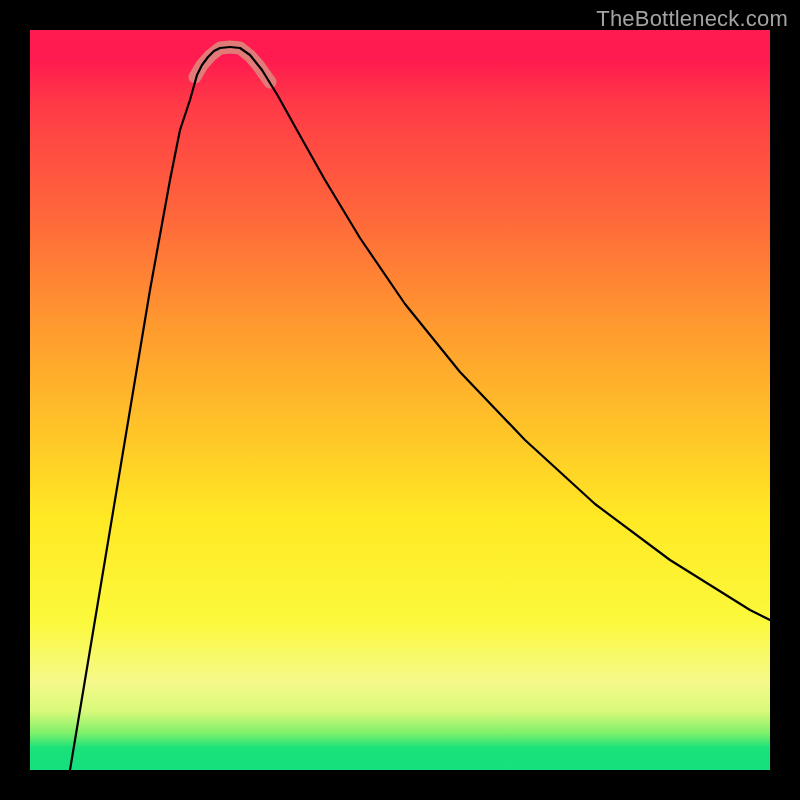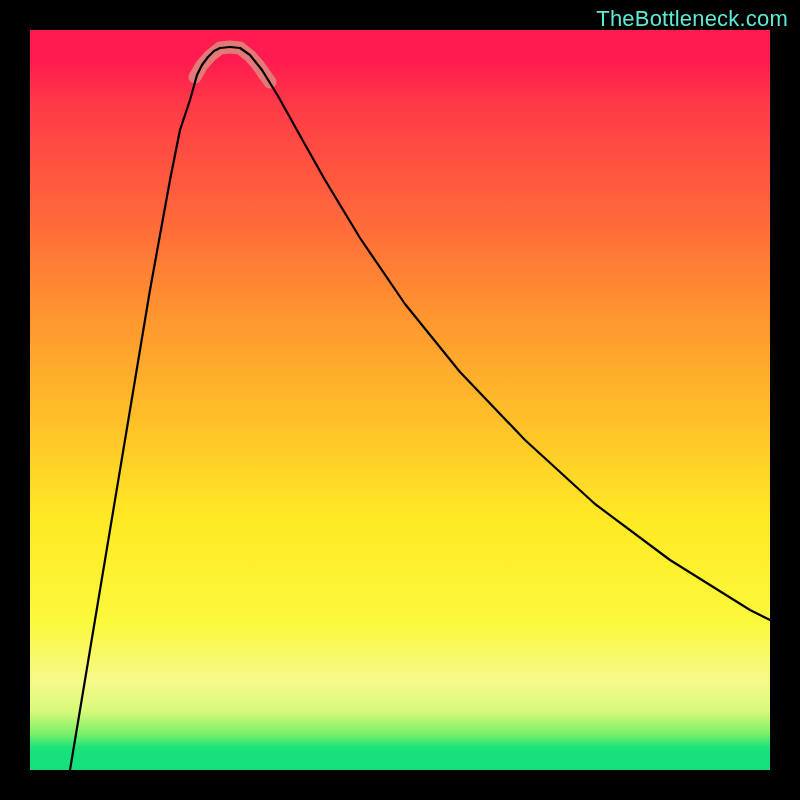--- a/index.html
+++ b/index.html
@@ -39,21 +39,21 @@
       #d9f97a 92%,
       #7ff06a 95%,
       #1be27a 97%,
       #13e07d 100%
     );
   }
   .watermark {
     position: absolute;
     top: 6px;
     right: 12px;
-    color: #5eead4;
+    color: #a3a3a3;
     font-size: 22px;
     font-weight: 500;
     letter-spacing: 0.2px;
     z-index: 10;
   }
   svg.curve {
     position: absolute;
     left: 0;
     top: 0;
     width: 740px;

